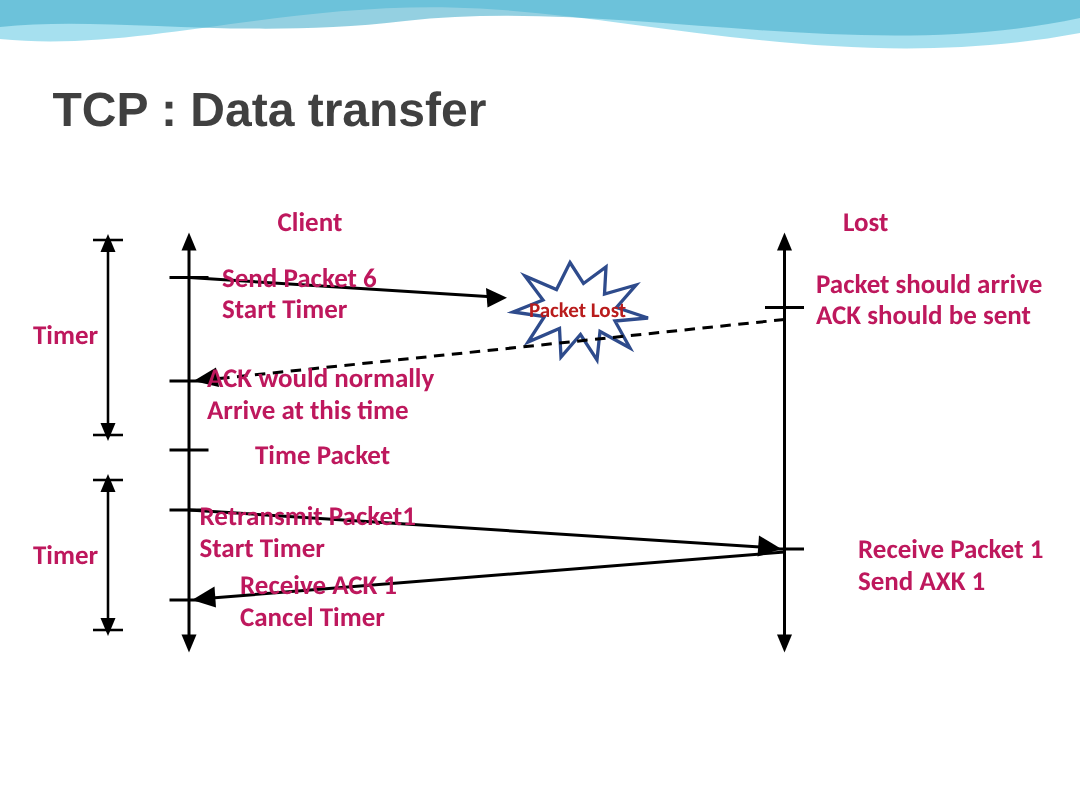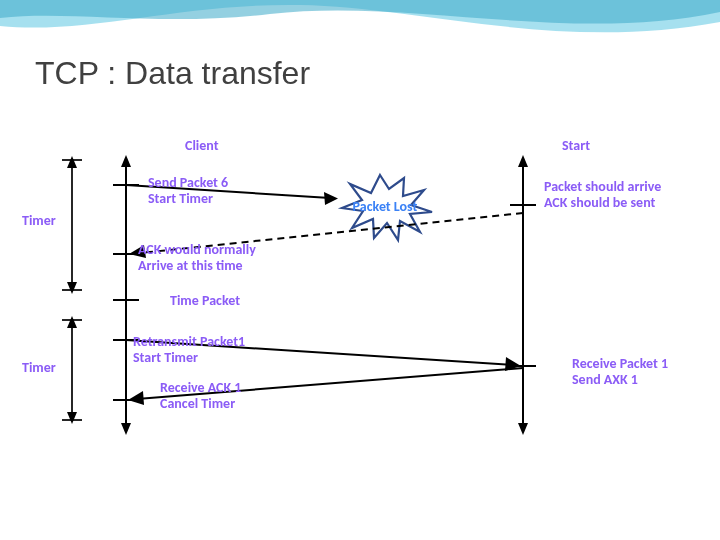--- a/index.html
+++ b/index.html
@@ -13,34 +13,35 @@
     position: relative;
   }
   svg { display: block; }
   .title {
     position: absolute;
     left: 35px;
     top: 55px;
     font-size: 32px;
     color: #404040;
     font-family: "Calibri Light", "Segoe UI", sans-serif;
+    font-weight: bold;
   }
   .txt {
     position: absolute;
-    font-size: 14px;
-    color: #8b5cf6;
+    font-size: 18px;
+    color: #be185d;
     font-weight: 700;
     font-family: "Calibri", "Segoe UI", sans-serif;
     line-height: 1.15;
     white-space: pre;
   }
   .starburst-label {
     position: absolute;
     font-size: 14px;
-    color: #3b82f6;
+    color: #b91c1c;
     font-weight: 700;
     font-family: "Calibri", "Segoe UI", sans-serif;
     text-align: center;
   }
 </style>
 </head>
 <body>
 
 <svg width="720" height="55" viewBox="0 0 720 55" style="position:absolute;left:0;top:0">
   <path d="M0,0 L720,0 L720,22 C560,52 420,7 300,5 C180,3 90,35 0,26 Z" fill="#76cfe6" opacity="0.65"></path>
@@ -107,21 +108,21 @@
     <polygon points="521,366 506,357 505,371" fill="#000"></polygon>
   </g>
 
   <g>
     <line x1="523" y1="368" x2="137" y2="399" stroke="#000" stroke-width="2"></line>
     <polygon points="128,400 143,391 144,405" fill="#000"></polygon>
   </g>
 </svg>
 
 <div class="txt" style="left:185px; top:138px">Client</div>
-<div class="txt" style="left:562px; top:138px">Start</div>
+<div class="txt" style="left:562px; top:138px">Lost</div>
 
 <div class="txt" style="left:22px; top:213px">Timer</div>
 <div class="txt" style="left:22px; top:360px">Timer</div>
 
 <div class="txt" style="left:148px; top:175px">Send Packet 6
 Start Timer</div>
 <div class="txt" style="left:138px; top:242px">ACK would normally
 Arrive at this time</div>
 <div class="txt" style="left:170px; top:293px">Time Packet</div>
 <div class="txt" style="left:133px; top:334px">Retransmit Packet1

